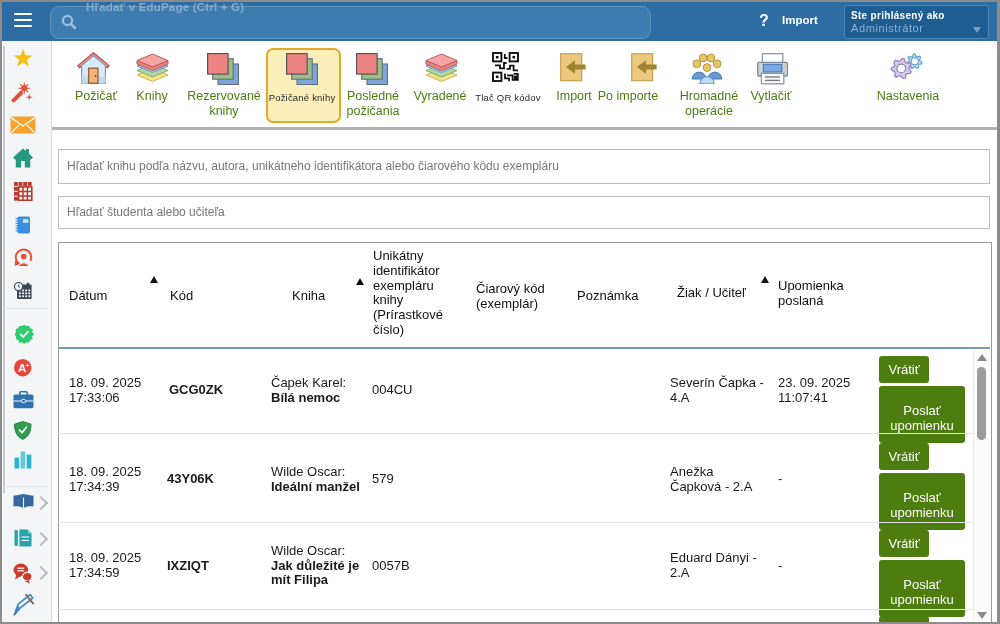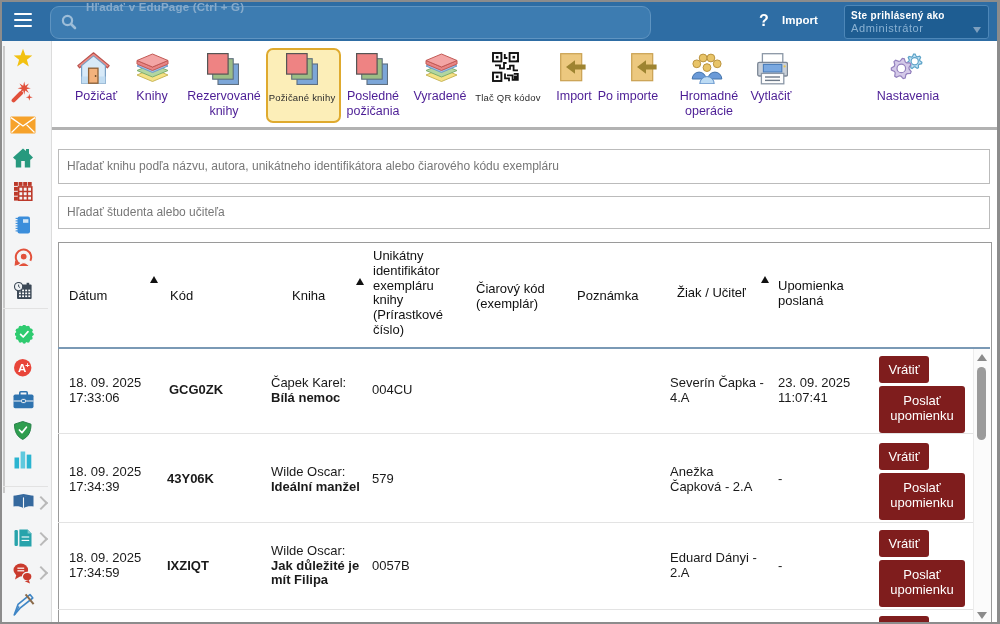--- a/index.html
+++ b/index.html
@@ -18,36 +18,36 @@
 #admin2{left:851px;top:22px;font-size:11px;color:#8ab2d3;letter-spacing:0.6px;}
 #admincaret{left:973px;top:27px;width:0;height:0;border-left:4px solid transparent;border-right:4px solid transparent;border-top:6px solid #7d9fbe;}
 
 #sidebar{left:0;top:41px;width:51px;height:583px;background:#f4f5f6;border-right:1px solid #dcdcdc;}
 .sep{position:absolute;left:3px;width:45px;height:1px;background:#e2e2e2;}
 #sscroll{left:3px;top:46px;width:2px;height:447px;background:#c9c9c9;}
 .chev{position:absolute;left:36px;width:8px;height:8px;border-right:2px solid #b9b9b9;border-top:2px solid #b9b9b9;transform:rotate(45deg);}
 
 #toolbar{left:52px;top:41px;width:948px;height:86px;background:#fff;}
 #toolbrd{left:52px;top:127px;width:948px;height:2.6px;background:#b2b2b2;}
-.tlab{position:absolute;font-size:12.5px;color:#4c1d95;text-align:center;line-height:14.5px;white-space:nowrap;}
+.tlab{position:absolute;font-size:12.5px;color:#4d7c0f;text-align:center;line-height:14.5px;white-space:nowrap;}
 .tlabsm{position:absolute;font-size:9.5px;letter-spacing:0.2px;color:#2b2b2b;text-align:center;white-space:nowrap;}
 #selbox{left:266px;top:47.5px;width:71px;height:71px;background:#fceeb8;border:2px solid #dfaa2e;border-radius:7px;}
 
 .input{position:absolute;left:58px;width:930px;border:1px solid #bbb;background:#fff;}
 .inputtx{position:absolute;left:67px;font-size:12px;color:#777;}
 
 #tbl{left:58px;top:242px;width:932px;height:380px;border:1px solid #9a9a9a;border-bottom:none;background:#fff;}
 #hdrline{left:58px;top:347px;width:932px;height:2px;background:#7a99b5;}
 .hcell{position:absolute;font-size:13px;color:#111;line-height:14.8px;}
 .tri{position:absolute;width:0;height:0;border-left:4.5px solid transparent;border-right:4.5px solid transparent;border-bottom:7px solid #111;}
 .rowline{position:absolute;left:58px;width:915px;height:1px;background:#e3e3e3;}
 .cell{position:absolute;font-size:13px;color:#1a1a1a;line-height:14.5px;}
-.btn{position:absolute;left:879px;background:#7f1d1d;border-radius:3px;color:#fff;font-size:13px;text-align:center;}
+.btn{position:absolute;left:879px;background:#4d7c0f;border-radius:3px;color:#fff;font-size:13px;text-align:center;}
 .btn1{width:50px;height:27px;line-height:27px;}
-.btn2{width:86px;height:38.5px;line-height:14.8px;padding-top:8px;}
+.btn2{width:86px;height:38.5px;line-height:14.8px;padding-top:18px;}
 
 #vtrack{left:973px;top:349px;width:17px;height:272px;background:#fbfbfb;border-left:1px solid #ececec;}
 #vthumb{left:977px;top:367px;width:9px;height:73px;background:#9b9b9b;border-radius:5px;}
 .arrup{position:absolute;width:0;height:0;border-left:5px solid transparent;border-right:5px solid transparent;border-bottom:7px solid #8b8b8b;}
 .arrdn{position:absolute;width:0;height:0;border-left:5px solid transparent;border-right:5px solid transparent;border-top:7px solid #8b8b8b;}
 
 .frame{position:absolute;background:#8c8c8c;}
 </style>
 </head>
 <body>

